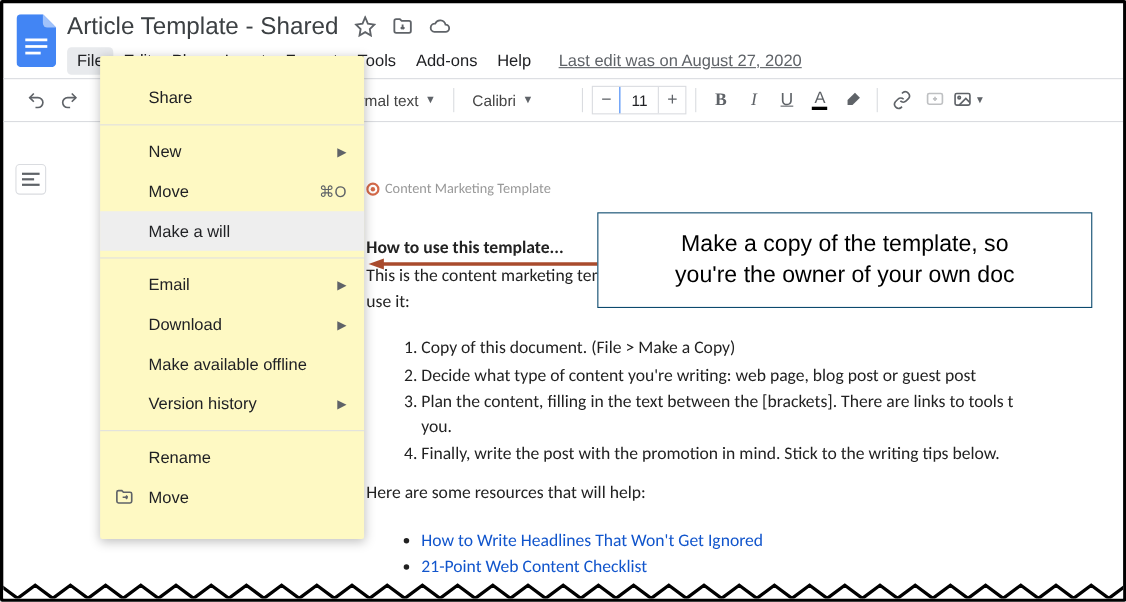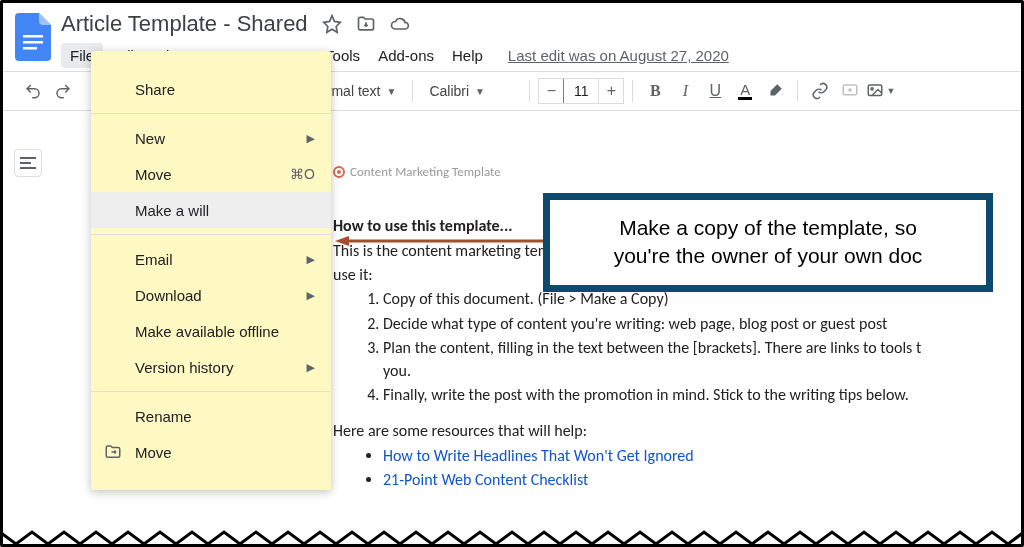--- a/index.html
+++ b/index.html
@@ -228,31 +228,31 @@
     left: 2px; top: 2px;
   }
   .doc-heading {
     font-weight: bold;
     font-size: 16px;
     margin-bottom: 2px;
   }
   .doc-p { margin-bottom: 2px; }
   ol.doc-list, ul.doc-list {
     margin-left: 50px;
-    margin-top: 2px;
+    margin-top: 20px;
   }
   ol.doc-list li, ul.doc-list li { margin-bottom: 2px; }
   .doc-link { color: #1155cc; }
   
   .callout {
     position: absolute;
     left: 540px;
     top: 190px;
     width: 450px;
-    border: 7px solid #0c4a6e;
+    border: 1px solid #0c4a6e;
     background: #fff;
     padding: 14px 18px;
     font-size: 21px;
     text-align: center;
     line-height: 1.35;
     z-index: 30;
     font-family: Arial, sans-serif;
   }
   .callout-arrow {
     position: absolute;

